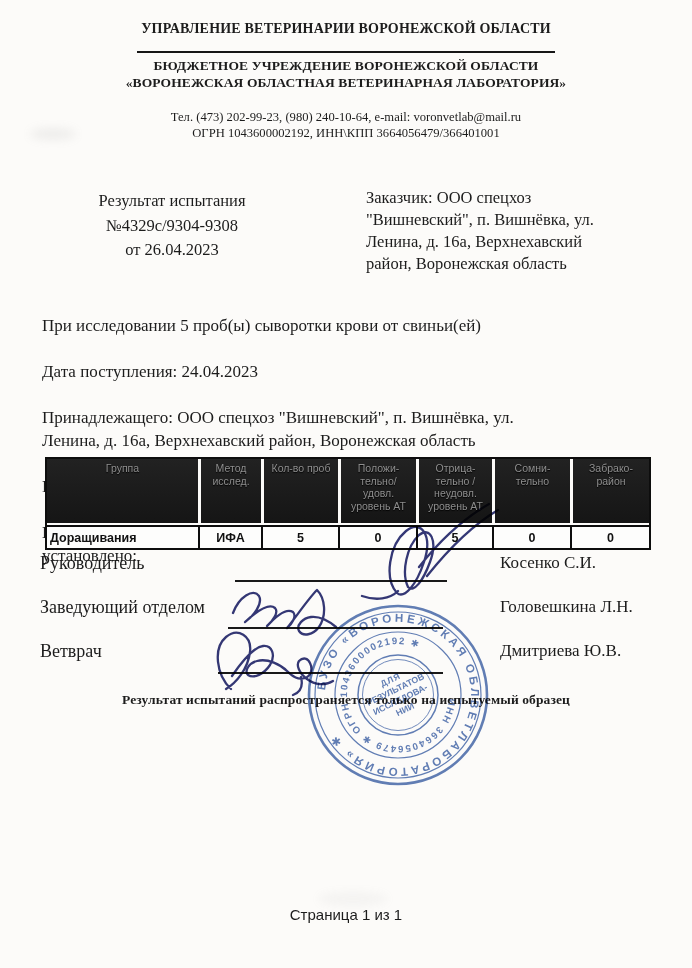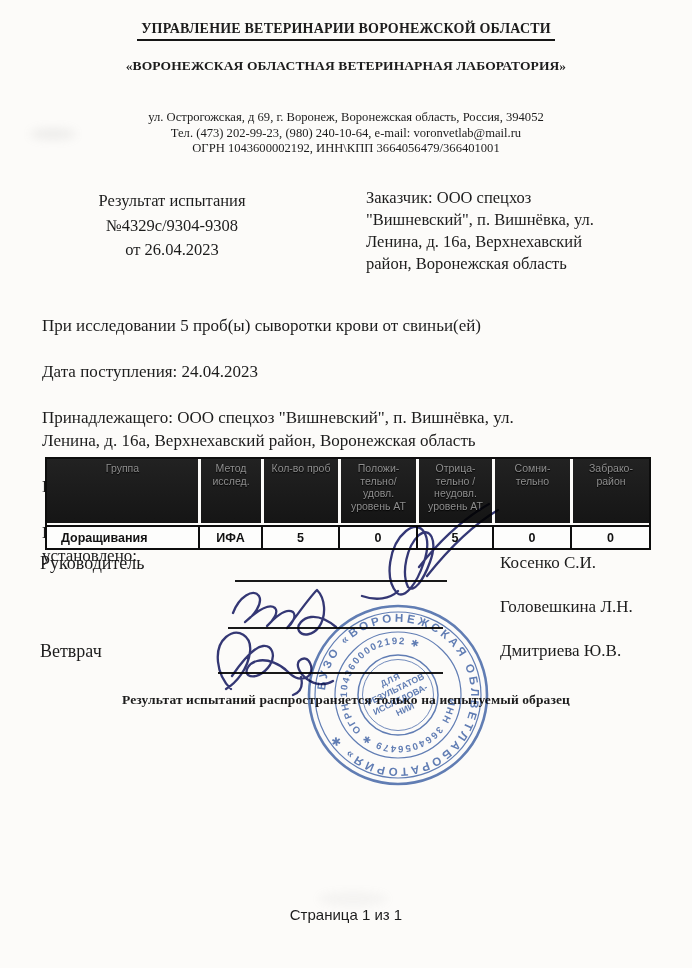--- a/index.html
+++ b/index.html
@@ -7,21 +7,21 @@
     position:relative;width:692px;height:968px;margin:0 auto;
     background:#fcfbf9;overflow:hidden;
     font-family:"Liberation Serif","DejaVu Serif",serif;color:#1c1c1c;
   }
   .smudge{position:absolute;background:#9a9a9a;opacity:.14;filter:blur(5px);border-radius:50%;}
   .smudge.s1{left:30px;top:128px;width:46px;height:12px;}
   .smudge.s2{left:318px;top:892px;width:70px;height:14px;opacity:.08;}
 
   .center{position:absolute;left:0;right:0;text-align:center;}
   .doc-title{top:21px;font-size:14px;font-weight:600;letter-spacing:.2px;}
-  .doc-title span{display:inline-block;border-bottom:2px solid #161616;padding:0 4px 2px 4px;}
+  .doc-title span{display:inline-block;border-bottom:2px solid #161616;padding:0 4px 14px 4px;}
   .org-block{top:57px;font-size:13.5px;font-weight:bold;line-height:17px;letter-spacing:.1px;}
   .addr-block{top:110px;font-size:12.6px;line-height:15.5px;}
 
   .result-block{
     position:absolute;left:52px;top:189px;width:240px;text-align:center;
     font-size:16.5px;font-weight:normal;line-height:24.5px;white-space:pre-line;
   }
   .customer-block{
     position:absolute;left:366px;top:187px;width:300px;
     font-size:16.5px;line-height:22px;white-space:pre-line;
@@ -45,21 +45,21 @@
     white-space:pre-line;border-left:3px solid #fcfbf9;border-bottom:2px solid #fcfbf9;
     text-shadow:0 1px 1px #000;overflow:hidden;
   }
   table.res th:first-child{border-left:none;}
   table.res td{
     font-family:"Liberation Sans","DejaVu Sans",sans-serif;
     font-size:12.5px;font-weight:bold;color:#111;
     text-align:center;height:21px;padding:0 2px;
     border-top:2px solid #0d0d0d;border-left:2px solid #0d0d0d;background:#fdfdfc;
   }
-  table.res td:first-child{border-left:none;text-align:left;padding-left:14px;}
+  table.res td:first-child{border-left:none;text-align:left;padding-left:3px;}
 
   .sig-role{position:absolute;left:40px;font-size:18px;}
   .sig-name{position:absolute;left:452px;font-size:17px;margin-left:48px;}
   .r1{top:553px;} .r2{top:597px;} .r3{top:641px;}
   .sig-line{position:absolute;height:2px;background:#191919;}
   .l1{left:235px;top:580px;width:212px;}
   .l2{left:228px;top:627px;width:215px;}
   .l3{left:218px;top:672px;width:225px;}
 
   .note{top:692px;font-size:13.5px;font-weight:bold;letter-spacing:.1px;}
@@ -79,25 +79,25 @@
 <div class="page">
 
   <div class="smudge s1"></div>
   <div class="smudge s2"></div>
 
   <div class="center doc-title">
     <span>УПРАВЛЕНИЕ ВЕТЕРИНАРИИ ВОРОНЕЖСКОЙ ОБЛАСТИ</span>
   </div>
 
   <div class="center org-block">
+    <div>БЮДЖЕТНОЕ УЧРЕЖДЕНИЕ ВОРОНЕЖСКОЙ ОБЛАСТИ</div>
     <div>«ВОРОНЕЖСКАЯ ОБЛАСТНАЯ ВЕТЕРИНАРНАЯ ЛАБОРАТОРИЯ»</div>
   </div>
 
   <div class="center addr-block">
-    <div>ул. Острогожская, д 69, г. Воронеж, Воронежская область, Россия, 394052</div>
     <div>Тел. (473) 202-99-23, (980) 240-10-64, e-mail: voronvetlab@mail.ru</div>
     <div>ОГРН 1043600002192, ИНН\КПП 3664056479/366401001</div>
   </div>
 
   <div class="result-block">Результат испытания
 №4329с/9304-9308
 от 26.04.2023</div>
   <div class="customer-block">Заказчик: ООО спецхоз
 "Вишневский", п. Вишнёвка, ул.
 Ленина, д. 16а, Верхнехавский
@@ -155,20 +155,21 @@
           <td>0</td>
         </tr>
       </tbody>
     </table>
   </div>
 
   <div class="sig-role r1">Руководитель</div>
   <div class="sig-name r1">Косенко С.И.</div>
   <div class="sig-line l1"></div>
 
+  <div class="sig-role r2">Заведующий отделом</div>
   <div class="sig-name r2">Головешкина Л.Н.</div>
   <div class="sig-line l2"></div>
 
   <div class="sig-role r3">Ветврач</div>
   <div class="sig-name r3">Дмитриева Ю.В.</div>
   <div class="sig-line l3"></div>
 
   <div class="center note">Результат испытаний распространяется только на испытуемый образец</div>
 
   <svg class="stamp-svg" viewBox="-92 -92 184 184">

